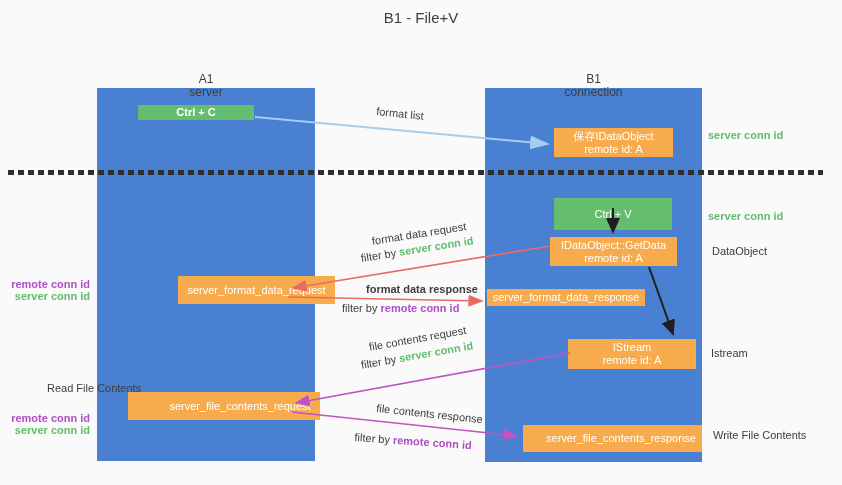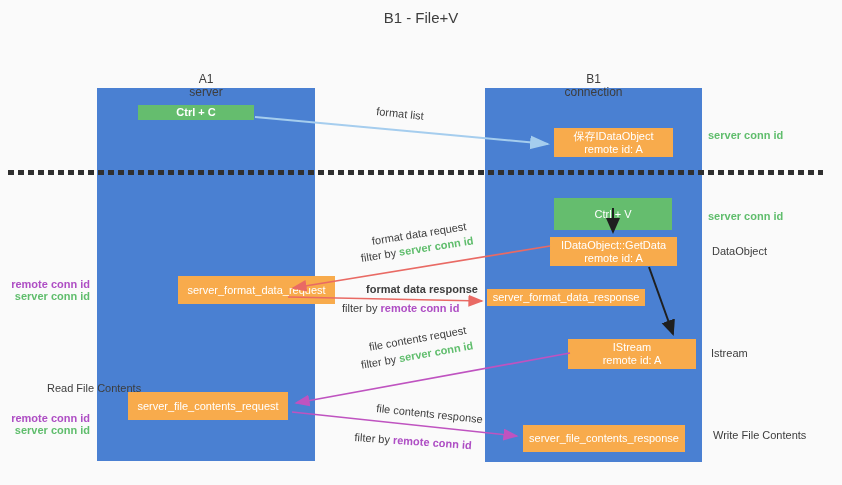--- a/index.html
+++ b/index.html
@@ -81,25 +81,25 @@
 
   <div class="node orange long" style="left:487px;top:289px;width:158px;height:17px;">
     <span>server_format_data_response</span>
   </div>
 
   <div class="node orange" style="left:568px;top:339px;width:128px;height:30px;">
     <span>IStream</span>
     <span>remote id: A</span>
   </div>
 
-  <div class="node orange long" style="left:128px;top:392px;width:160px;height:28px;">
+  <div class="node orange long" style="left:128px;top:392px;width:160px;height:28px;padding-left:32px;">
     <span>server_file_contents_request</span>
   </div>
 
-  <div class="node orange long" style="left:523px;top:425px;width:162px;height:27px;">
+  <div class="node orange long" style="left:523px;top:425px;width:162px;height:27px;padding-left:17px;">
     <span>server_file_contents_response</span>
   </div>
 
   <div class="flabel" style="left:377px;top:105px;transform:rotate(6deg);">
     <span>format list</span>
   </div>
 
   <div class="flabel" style="left:371px;top:235px;transform:rotate(-9deg);">
     <span>format data request</span>
   </div>

